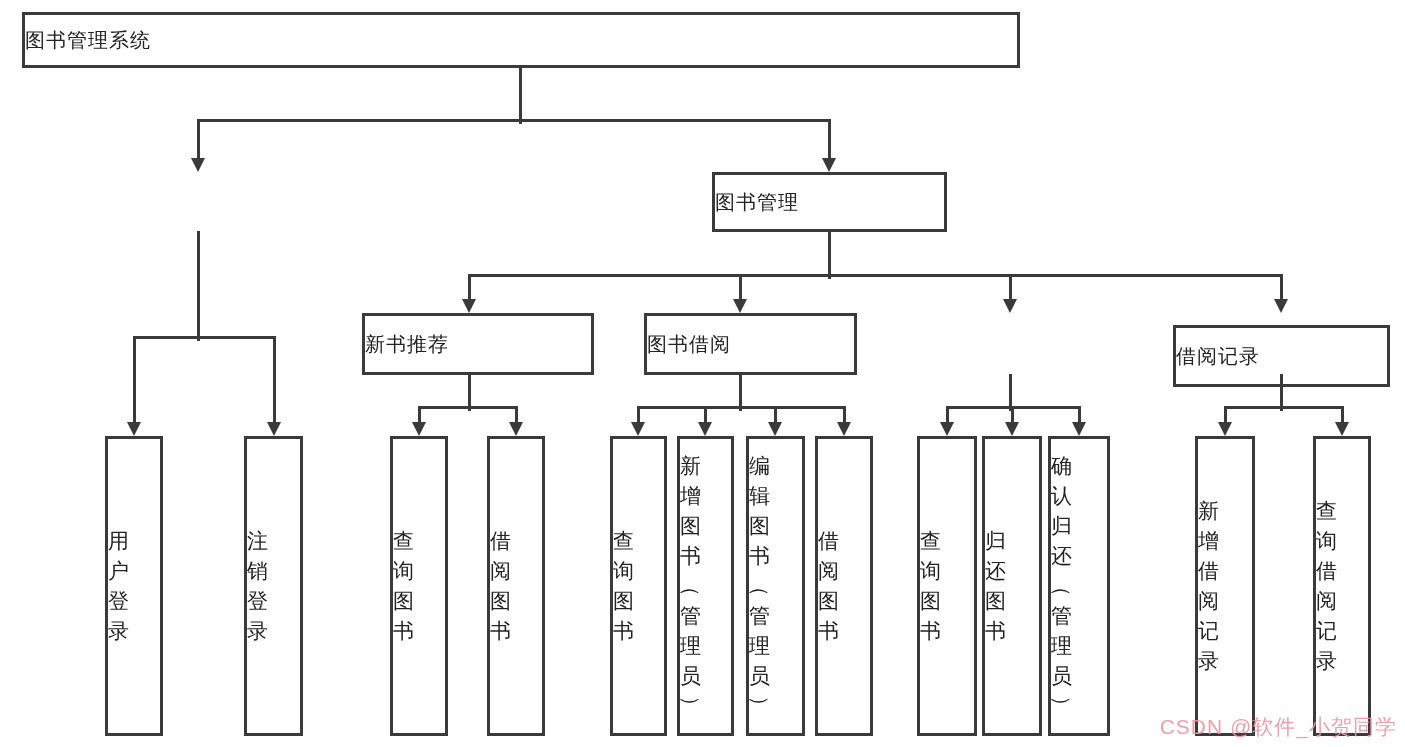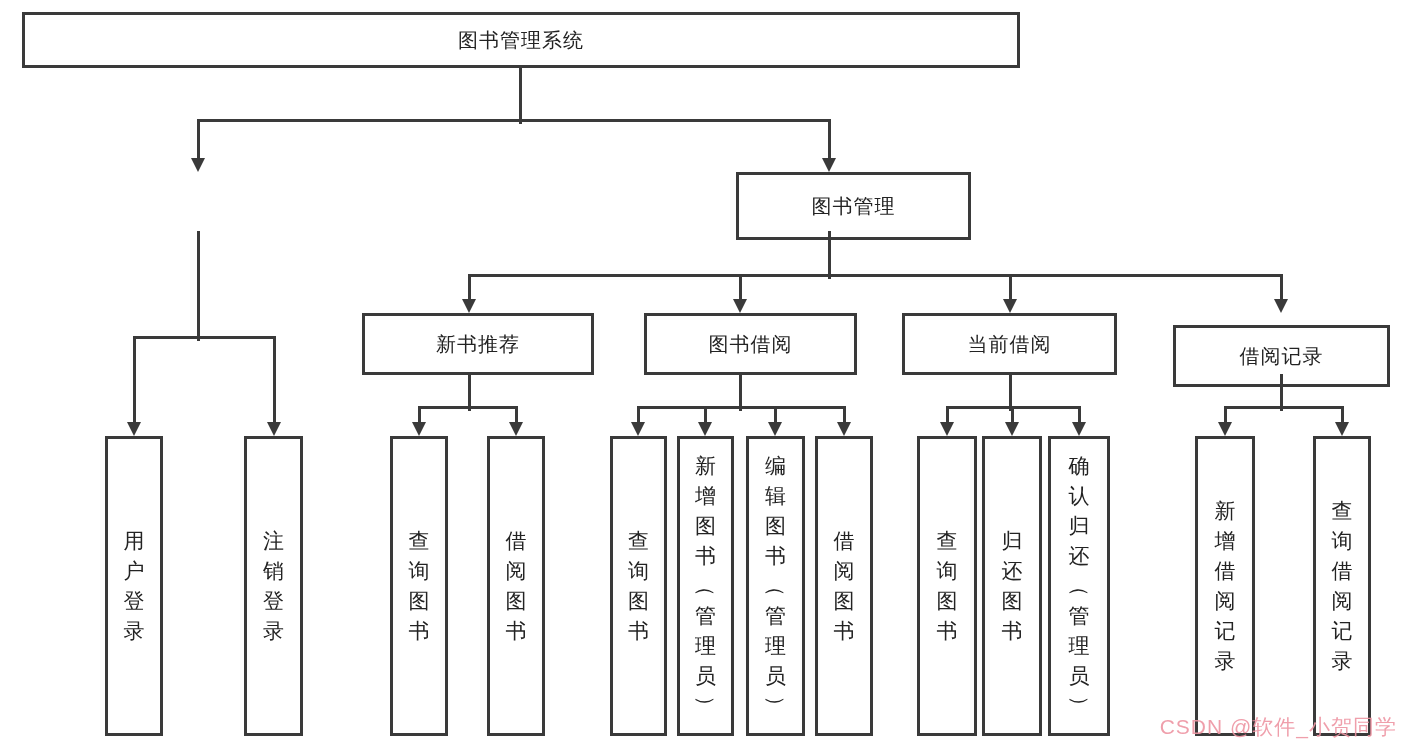--- a/index.html
+++ b/index.html
@@ -3,21 +3,21 @@
 <meta charset="utf-8">
 <style>
   html,body{margin:0;padding:0;background:#fff;}
   #stage{
     position:relative;width:1405px;height:747px;background:#ffffff;
     font-family:"Liberation Sans","DejaVu Sans",sans-serif;color:#232323;
     overflow:hidden;
   }
   .node{
     position:absolute;box-sizing:border-box;border:3px solid #3a3a3a;background:#ffffff;
-    display:flex;align-items:center;justify-content:center;
+    display:flex;align-items:center;justify-content:flex-start;
   }
   .h-node span{font-size:20px;letter-spacing:1px;white-space:nowrap;}
   .v-node{padding:4px 0;}
   .v-label{
     display:flex;flex-direction:column;align-items:center;justify-content:center;
     height:100%;font-size:21px;
   }
   .v-label .ch{display:block;line-height:30px;height:30px;text-align:center;}
   .v-label .rot{transform:rotate(90deg);}
   .cl{position:absolute;background:#3a3a3a;}
@@ -33,32 +33,29 @@
 </style>
 </head>
 <body>
 
 <div id="stage">
 
   <div class="node h-node" style="left:22px;top:12px;width:998px;height:56px">
     <span>图书管理系统</span>
   </div>
 
-  <div class="node h-node" style="left:736px;top:172px;width:235px;height:68px">
+  <div class="node h-node" style="left:712px;top:172px;width:235px;height:60px">
     <span>图书管理</span>
   </div>
 
   <div class="node h-node" style="left:362px;top:313px;width:232px;height:62px">
     <span>新书推荐</span>
   </div>
   <div class="node h-node" style="left:644px;top:313px;width:213px;height:62px">
     <span>图书借阅</span>
-  </div>
-  <div class="node h-node" style="left:902px;top:313px;width:215px;height:62px">
-    <span>当前借阅</span>
   </div>
   <div class="node h-node" style="left:1173px;top:325px;width:217px;height:62px">
     <span>借阅记录</span>
   </div>
 
   <div class="node v-node" style="left:105px;top:436px;width:58px;height:300px">
     <span class="v-label">
         <span class="ch">用</span>
         <span class="ch">户</span>
         <span class="ch">登</span>

